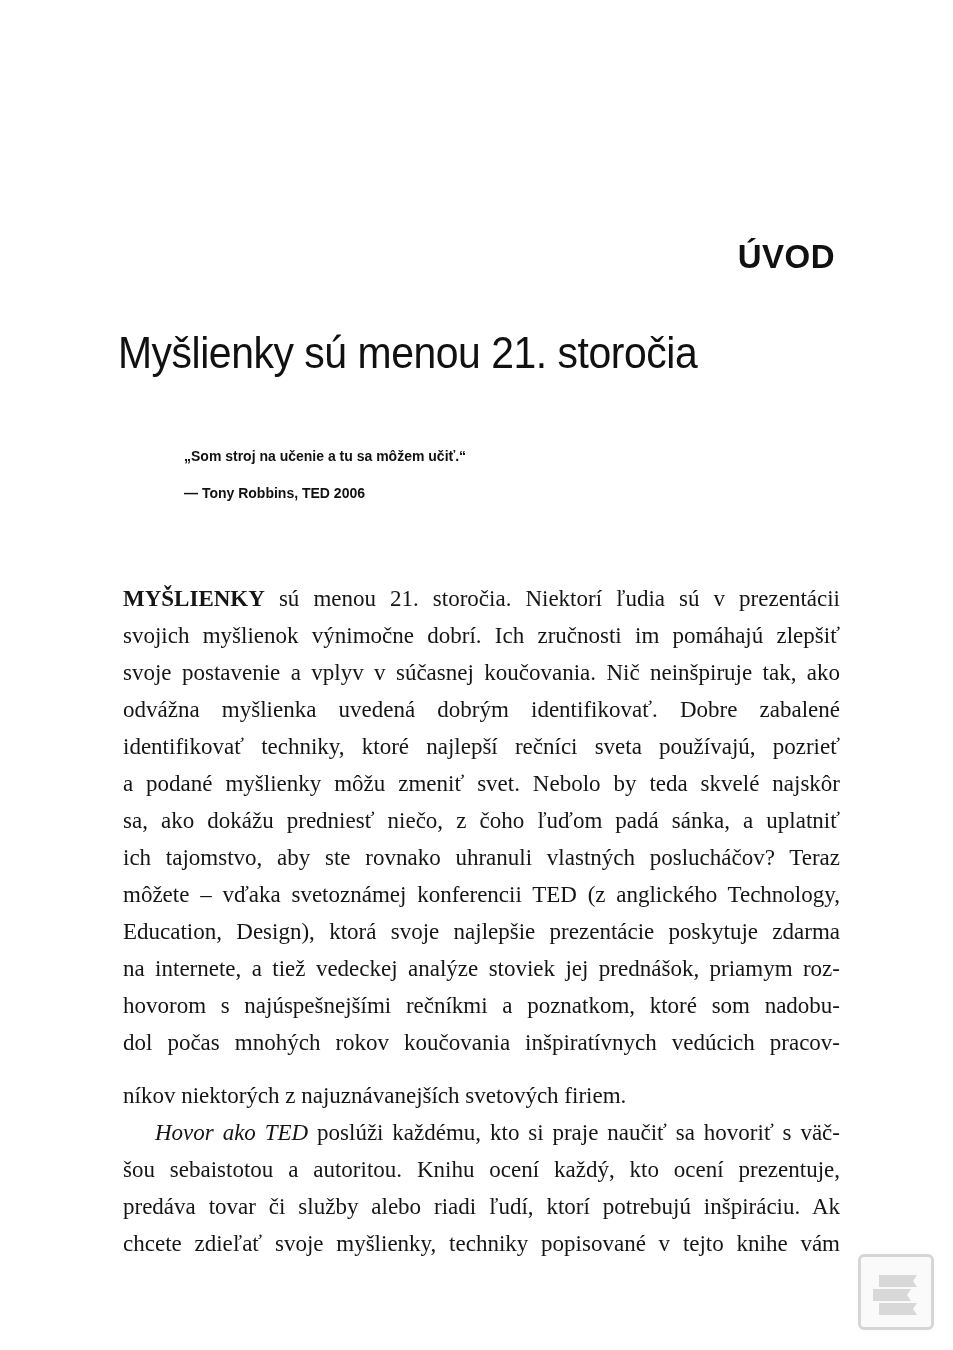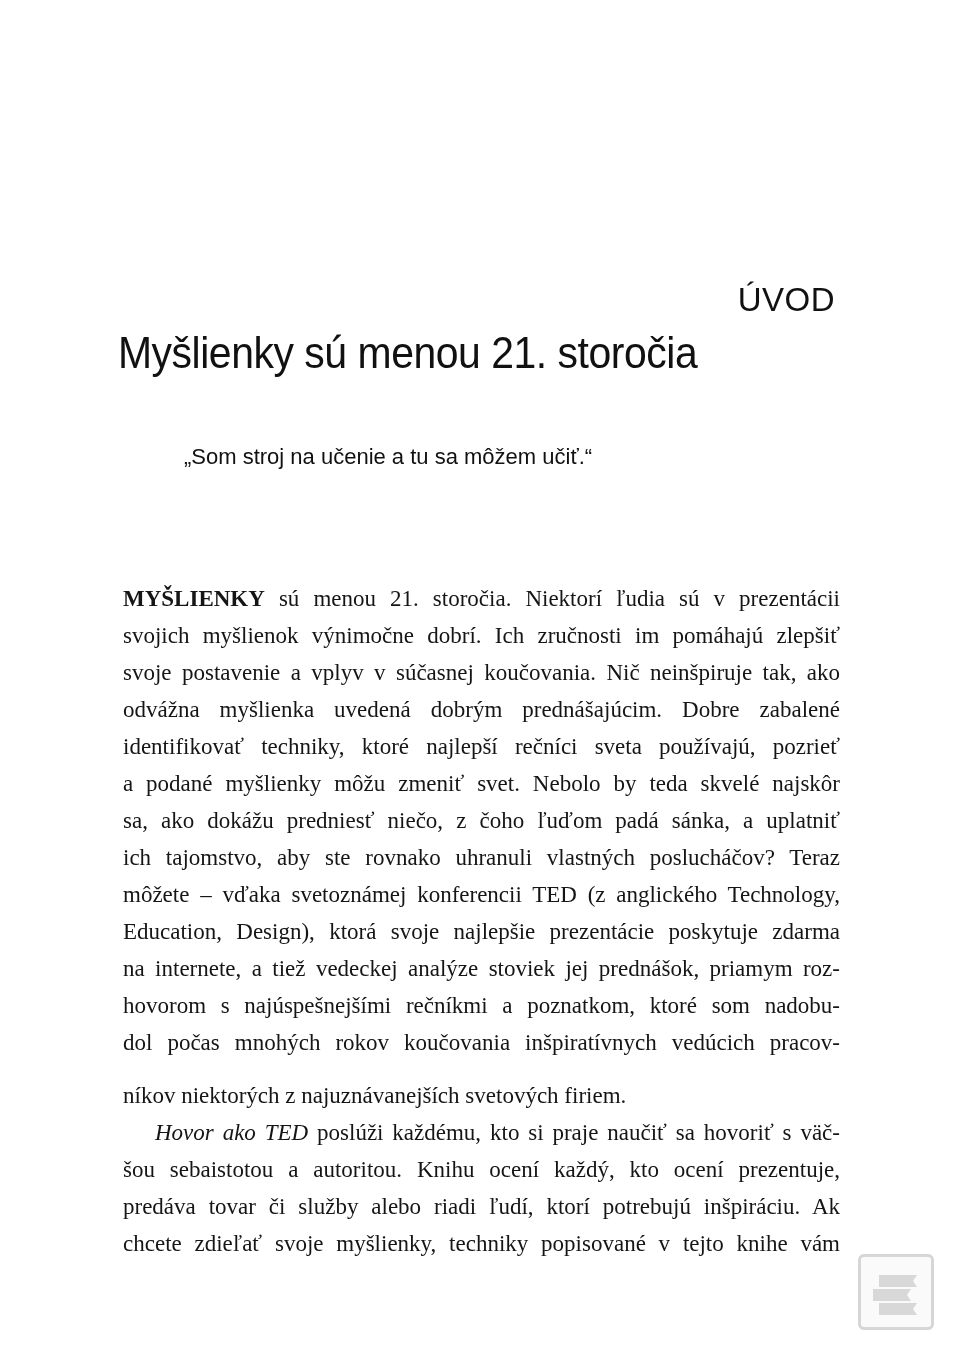--- a/index.html
+++ b/index.html
@@ -8,46 +8,45 @@
       background: #ffffff;
       position: relative;
       overflow: hidden;
       color: #111111;
     }
     .chapter-label {
       position: absolute;
       right: 118px;
       top: 238px;
       font-family: "Liberation Sans", sans-serif;
-      font-weight: normal;
+      font-weight: bold;
       font-size: 33px;
       letter-spacing: 0.5px;
       color: #111;
-      margin-top: 43px;
     }
     .chapter-title {
       position: absolute;
       left: 118px;
       top: 328px;
       font-family: "Liberation Sans", sans-serif;
       font-size: 44px;
       font-weight: normal;
       color: #111;
       letter-spacing: -0.5px;
       transform: scaleX(0.93);
       transform-origin: left top;
       white-space: nowrap;
     }
     .epigraph {
       position: absolute;
       left: 184px;
       top: 438px;
       font-family: "Liberation Sans", sans-serif;
-      font-weight: normal;
-      font-size: 22px;
+      font-weight: bold;
+      font-size: 14px;
       line-height: 37px;
       color: #111;
     }
     .epigraph div { white-space: nowrap; }
     .body-text {
       position: absolute;
       left: 123px;
       top: 580px;
       width: 717px;
       font-family: "Liberation Serif", serif;
@@ -87,35 +86,36 @@
     .corner-badge svg { position: absolute; left: 10px; top: 14px; }
   </style>
 </head>
 <body>
 
 <div class="chapter-label">ÚVOD</div>
 <div class="chapter-title">Myšlienky sú menou 21. storočia</div>
 
 <div class="epigraph">
   <div>„Som stroj na učenie a tu sa môžem učiť.“</div>
+  <div>— Tony Robbins, TED 2006</div>
 </div>
 
 <div class="body-text">
   <div>
     <span class="line">
         <span class="line-inner"><span class="lead-bold">MYŠLIENKY</span><span> sú menou 21. storočia. Niektorí ľudia sú v prezentácii</span></span>
       </span>
     <span class="line">
         <span class="line-inner">svojich myšlienok výnimočne dobrí. Ich zručnosti im pomáhajú zlepšiť</span>
       </span>
     <span class="line">
         <span class="line-inner">svoje postavenie a vplyv v súčasnej koučovania. Nič neinšpiruje tak, ako</span>
       </span>
     <span class="line">
-        <span class="line-inner">odvážna myšlienka uvedená dobrým prednášajúcim. Dobre zabalené</span>
+        <span class="line-inner">odvážna myšlienka uvedená dobrým identifikovať. Dobre zabalené</span>
       </span>
     <span class="line">
         <span class="line-inner">identifikovať techniky, ktoré najlepší rečníci sveta používajú, pozrieť</span>
       </span>
     <span class="line">
         <span class="line-inner">a podané myšlienky môžu zmeniť svet. Nebolo by teda skvelé najskôr</span>
       </span>
     <span class="line">
         <span class="line-inner">sa, ako dokážu predniesť niečo, z čoho ľuďom padá sánka, a uplatniť</span>
       </span>

